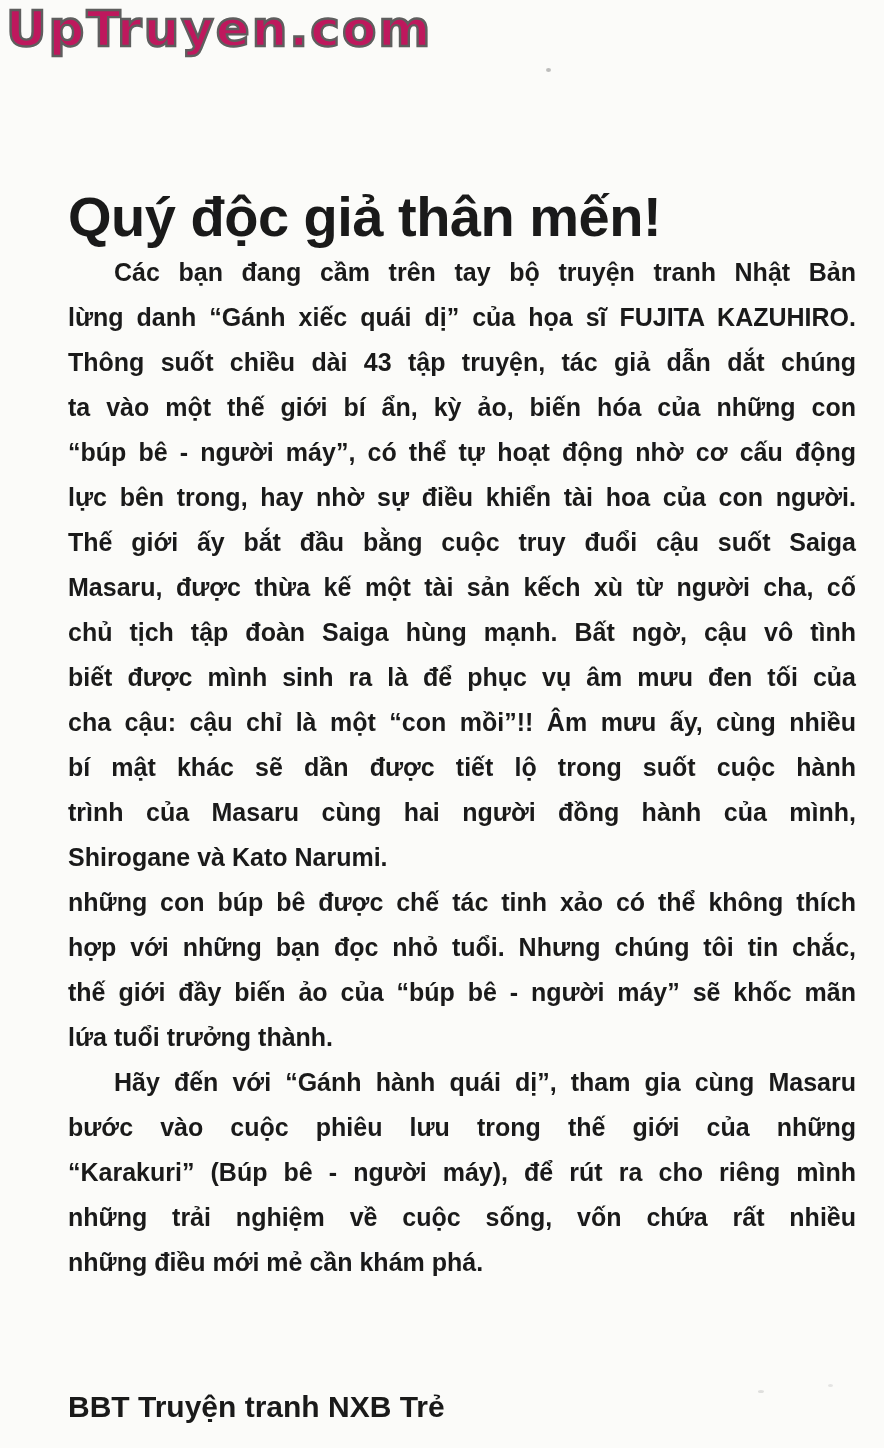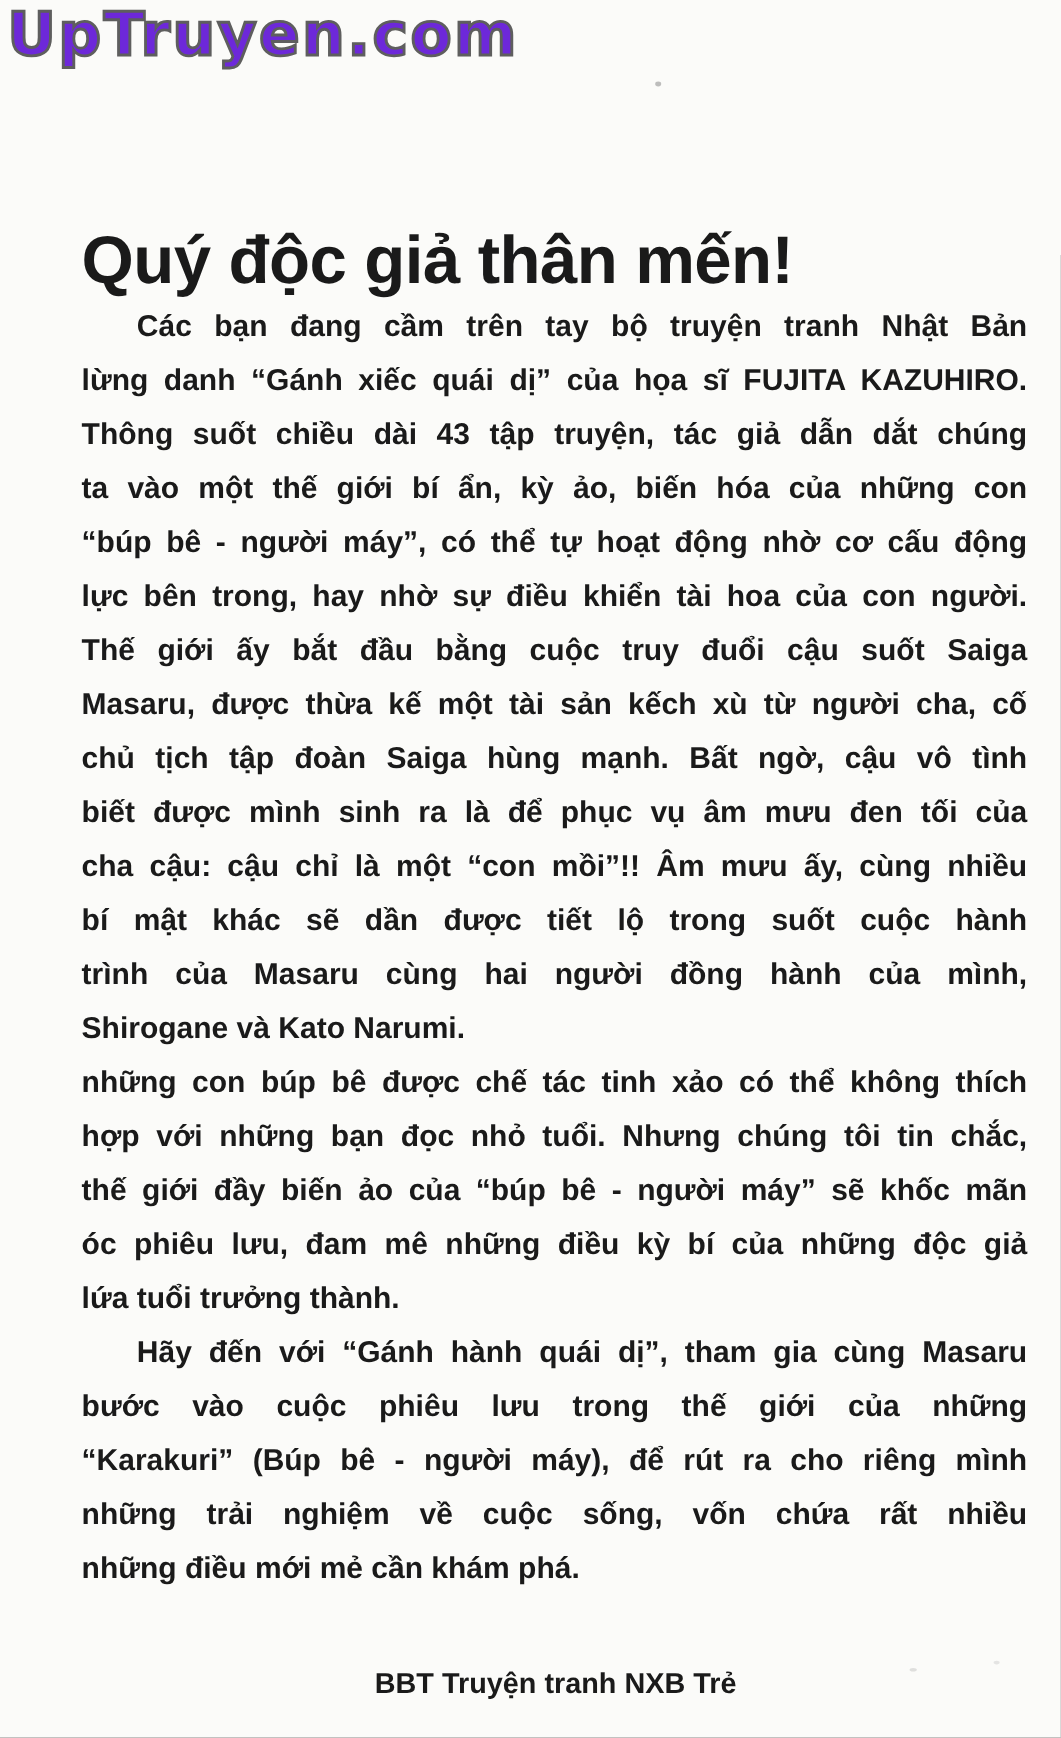--- a/index.html
+++ b/index.html
@@ -11,21 +11,21 @@
     overflow:hidden;
     font-family:"Liberation Sans","DejaVu Sans",sans-serif;
     color:var(--ink,#1a1a1a);
   }
   .watermark{
     position:absolute;top:0;left:6px;
     font-family:"DejaVu Sans","Liberation Sans",sans-serif;
     font-weight:800;
     font-size:50px;
     letter-spacing:2px;
-    color:#6d28d9;
+    color:#be185d;
     -webkit-text-stroke:2.4px var(--wm,#5e5e5e);
     text-shadow:0 0 1px var(--wm,#5e5e5e);
     white-space:nowrap;
     user-select:none;
   }
   .title{
     position:absolute;top:146px;left:68px;right:28px;
     font-size:56px;
     font-weight:700;
     letter-spacing:-0.5px;
@@ -40,23 +40,23 @@
   .line{height:45px;white-space:normal;}
   .line.j{
     text-align:justify;
     -moz-text-align-last:justify;
     text-align-last:justify;
     text-justify:inter-word;
   }
   .line.indent{text-indent:46px;}
   .signature{
     position:absolute;top:1390px;left:68px;right:26px;
-    font-size:24px;
+    font-size:30px;
     font-weight:700;
-    text-align:center;
+    text-align:left;
   }
   .speck{
     position:absolute;border-radius:50%;
     background:#8a8a8a;opacity:.55;
   }
   .speck.s1{left:546px;top:68px;width:5px;height:4px;}
   .speck.s2{left:758px;top:1390px;width:6px;height:3px;opacity:.25;}
   .speck.s3{left:828px;top:1384px;width:5px;height:3px;opacity:.2;}
 </style>
 </head>
@@ -86,21 +86,20 @@
         <div class="line j">biết được mình sinh ra là để phục vụ âm mưu đen tối của</div>
         <div class="line j">cha cậu: cậu chỉ là một “con mồi”!! Âm mưu ấy, cùng nhiều</div>
         <div class="line j">bí mật khác sẽ dần được tiết lộ trong suốt cuộc hành</div>
         <div class="line j">trình của Masaru cùng hai người đồng hành của mình,</div>
         <div class="line">Shirogane và Kato Narumi.</div>
       </div>
       <div class="para">
         <div class="line j">những con búp bê được chế tác tinh xảo có thể không thích</div>
         <div class="line j">hợp với những bạn đọc nhỏ tuổi. Nhưng chúng tôi tin chắc,</div>
         <div class="line j">thế giới đầy biến ảo của “búp bê - người máy” sẽ khốc mãn</div>
-        <div class="line j">óc phiêu lưu, đam mê những điều kỳ bí của những độc giả</div>
         <div class="line">lứa tuổi trưởng thành.</div>
       </div>
       <div class="para">
         <div class="line j indent">Hãy đến với “Gánh hành quái dị”, tham gia cùng Masaru</div>
         <div class="line j">bước vào cuộc phiêu lưu trong thế giới của những</div>
         <div class="line j">“Karakuri” (Búp bê - người máy), để rút ra cho riêng mình</div>
         <div class="line j">những trải nghiệm về cuộc sống, vốn chứa rất nhiều</div>
         <div class="line">những điều mới mẻ cần khám phá.</div>
       </div>
     </div>

